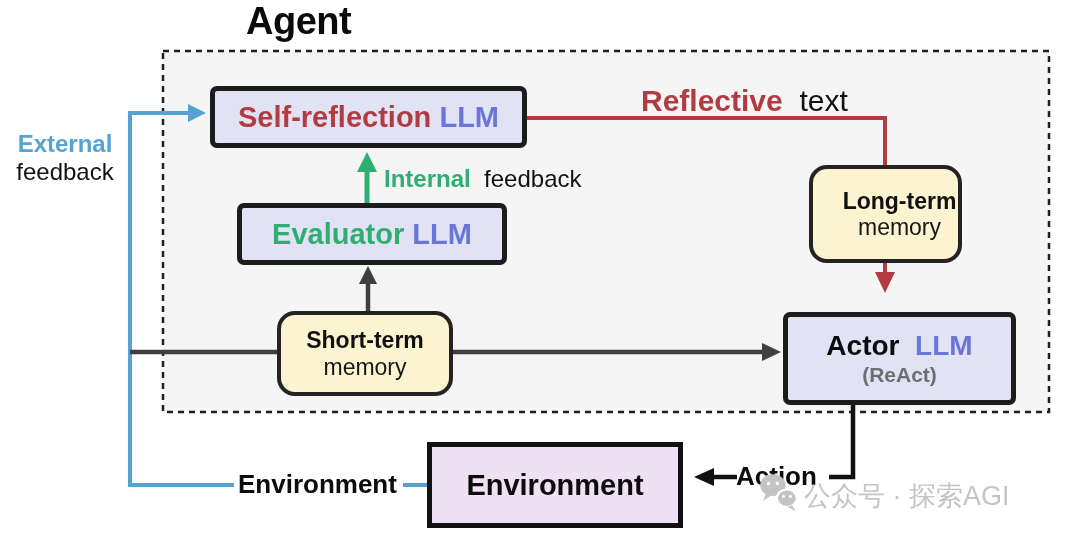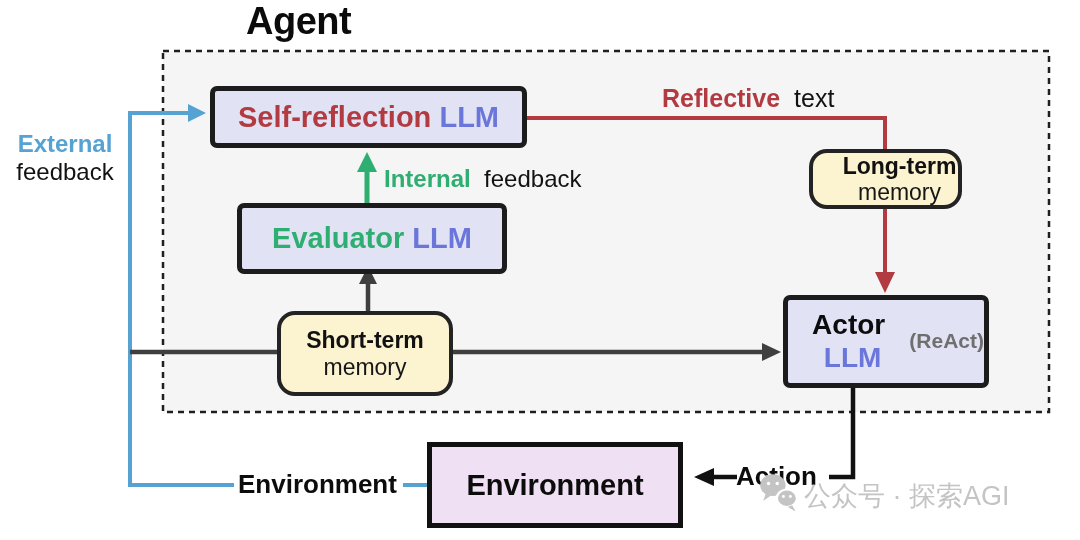--- a/index.html
+++ b/index.html
@@ -31,44 +31,44 @@
   }
   .box{
     position:absolute; z-index:2; box-sizing:border-box;
     display:flex; align-items:center; justify-content:center; text-align:center;
   }
   .llm-box{background:var(--lavender); border:5px solid var(--border-dark); border-radius:7px;}
   .mem-box{background:var(--cream); border:4px solid #232323; border-radius:18px; flex-direction:column; line-height:1.15;}
   .env-box{background:var(--pink); border:5px solid var(--black-line);text-align:center;}
 
   .box-self-reflection{left:210px; top:86px; width:317px; height:62px; font-size:29px; font-weight:700;}
-  .box-evaluator{left:237px; top:203px; width:270px; height:71px; font-size:29px; font-weight:700;}
+  .box-evaluator{left:237px; top:203px; width:270px; height:62px; font-size:29px; font-weight:700;}
   .box-short-term{left:277px; top:311px; width:176px; height:85px; font-size:23px;}
-  .box-long-term{left:809px; top:149px; width:153px; height:60px; font-size:23px;padding-left:28px;}
-  .box-actor{left:783px; top:295px; width:206px; height:93px; flex-direction:row; line-height:1.15;}
+  .box-long-term{left:809px; top:165px; width:153px; height:98px; font-size:23px;padding-left:28px;}
+  .box-actor{left:783px; top:312px; width:233px; height:93px; flex-direction:column; line-height:1.15;}
   .box-environment{left:427px; top:442px; width:256px; height:86px; font-size:29px; font-weight:700; color:#0c0c0c;}
 
   .txt-red{color:var(--red);}
   .txt-green{color:var(--green);}
   .txt-llm{color:var(--blue-llm);}
   .txt-sky{color:var(--sky);}
   .mem-line1{font-weight:700; color:#111;}
   .mem-line2{font-weight:400; color:#161616;}
   .actor-line1{font-size:28px; font-weight:700; color:#0c0c0c;}
   .actor-line2{font-size:21px; font-weight:700; color:var(--react-gray);}
   .two-part > span + span{margin-left:0.28em;}
 
   .edge-label{position:absolute; z-index:3; white-space:nowrap;}
   .lbl-external{left:4px; top:130px; width:122px; text-align:center; font-size:24px; line-height:1.18; white-space:normal;}
   .lbl-external .w1{font-weight:700;}
   .lbl-external .w2{font-weight:400; color:#121212; display:block;}
   .lbl-internal{left:384px; top:165px; font-size:24px;}
   .lbl-internal .w1{font-weight:700;}
   .lbl-internal .w2{font-weight:400; color:#121212;}
-  .lbl-reflective{left:641px; top:84px; font-size:25px;margin-left:21px;}
+  .lbl-reflective{left:641px; top:84px; font-size:30px;}
   .lbl-reflective .w1{font-weight:700;}
   .lbl-reflective .w2{font-weight:400; color:#121212;}
   .lbl-observation{left:238px; top:469px; font-size:26px; font-weight:700; color:#0c0c0c;}
   .lbl-action{left:736px; top:461px; font-size:26px; font-weight:700; color:#0c0c0c;}
 
   .watermark{
     position:absolute; left:758px; top:472px; z-index:4;
     display:flex; align-items:flex-end; gap:4px;
     color:var(--watermark); font-size:27px; font-weight:400;
     font-family:"Liberation Sans","DejaVu Sans",sans-serif;

